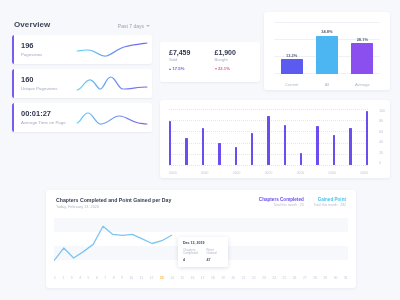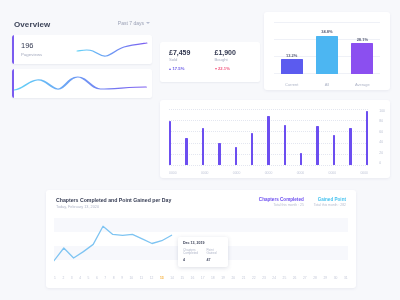--- a/index.html
+++ b/index.html
@@ -7,38 +7,38 @@
     width: 400px; height: 300px;
     background: #f7f8fb;
     font-family: "Liberation Sans", sans-serif;
     overflow: hidden;
   }
   .page { position: relative; width: 400px; height: 300px; }
 
   
   .left-col { position: absolute; left: 12px; top: 20px; width: 140px; }
   .overview-head {
-    display: flex; align-items: flex-start; justify-content: space-between;
+    display: flex; align-items: flex-end; justify-content: space-between;
     padding: 0 2px 6px 2px;
   }
   .overview-title { font-size: 8px; font-weight: 700; color: #3d4459; letter-spacing: .1px; }
   .range-select { display: flex; align-items: center; gap: 2px; font-size: 5px; color: #9aa0b5; }
   .chev { width: 0; height: 0; border-left: 2px solid transparent; border-right: 2px solid transparent;
           border-top: 2.5px solid #b6bcd0; }
 
   .stat-card {
     position: relative; display: flex; align-items: center;
     background: #ffffff; border-radius: 2.5px;
     height: 29px; margin-bottom: 5px;
     box-shadow: 0 1px 2px rgba(60,70,110,.07);
     overflow: hidden;
   }
   .accent { position: absolute; left: 0; top: 0; bottom: 0; width: 1.6px; background: #7b5cf0; }
   .stat-text { padding-left: 9px; width: 64px; }
-  .stat-value { font-size: 7.5px; font-weight: 400; color: #2f3murky; color: #323850; line-height: 1.15; }
+  .stat-value { font-size: 7.5px; font-weight: 700; color: #2f3murky; color: #323850; line-height: 1.15; }
   .stat-label { font-size: 4.3px; color: #a2a8bd; margin-top: 1.5px; letter-spacing: .05px; }
   .spark { flex: 1; height: 100%; padding-right: 4px; display: flex; align-items: center; }
   .spark svg { width: 100%; height: 20px; display: block; }
 
   
   .money-card {
     position: absolute; left: 160px; top: 42px; width: 100px; height: 40px;
     background: #ffffff; border-radius: 2.5px;
     box-shadow: 0 1px 2px rgba(60,70,110,.07);
     display: flex; padding: 7px 0 0 9px;
@@ -155,33 +155,55 @@
                 <stop offset="1" stop-color="#7b5cf0"></stop>
           </linearGradient>
             </defs>
           <path d="M1,11 C7,10 10,9 14,11 C18,13 21,17 25,16 C30,15 34,9 40,7 C46,5 53,4 59,3" fill="none" stroke="url(#g1)" stroke-width="1.2" stroke-linecap="round"></path>
         </svg>
       </div>
     </div>
 
     <div class="stat-card">
       <div class="accent"></div>
+      <div class="stat-text">
+        <div class="stat-value">160</div>
+        <div class="stat-label">Unique Pageviews</div>
+      </div>
       <div class="spark">
         <svg viewBox="0 0 60 20" preserveAspectRatio="none">
           <defs>
               <linearGradient id="g2" x1="0" y1="0" x2="1" y2="0">
             <stop offset="0" stop-color="#63d3f7"></stop>
                 <stop offset="1" stop-color="#7b5cf0"></stop>
           </linearGradient>
             </defs>
           <path d="M1,16 C5,15 7,7 11,6 C15,5 17,14 20,15 C23,16 25,3 29,3 C33,3 35,15 39,15 C45,15 52,13 59,13" fill="none" stroke="url(#g2)" stroke-width="1.2" stroke-linecap="round"></path>
         </svg>
       </div>
     </div>
 
+    <div class="stat-card">
+      <div class="accent"></div>
+      <div class="stat-text">
+        <div class="stat-value">00:01:27</div>
+        <div class="stat-label">Average Time on Page</div>
+      </div>
+      <div class="spark">
+        <svg viewBox="0 0 60 20" preserveAspectRatio="none">
+          <defs>
+              <linearGradient id="g3" x1="0" y1="0" x2="1" y2="0">
+            <stop offset="0" stop-color="#63d3f7"></stop>
+                <stop offset="1" stop-color="#7b5cf0"></stop>
+          </linearGradient>
+            </defs>
+          <path d="M1,15 C4,14 6,5 10,5 C14,5 16,15 20,16 C26,17 30,8 36,8 C42,8 46,14 52,15 C55,15.5 57,16 59,16" fill="none" stroke="url(#g3)" stroke-width="1.2" stroke-linecap="round"></path>
+        </svg>
+      </div>
+    </div>
 
   </div>
 
   <div class="money-card">
     <div class="money-item">
       <div class="money-value">£7,459</div>
       <div class="money-label">Sold</div>
       <div class="money-delta delta-up">
         <span class="tri-up"></span>
         <span>17.5%</span>

